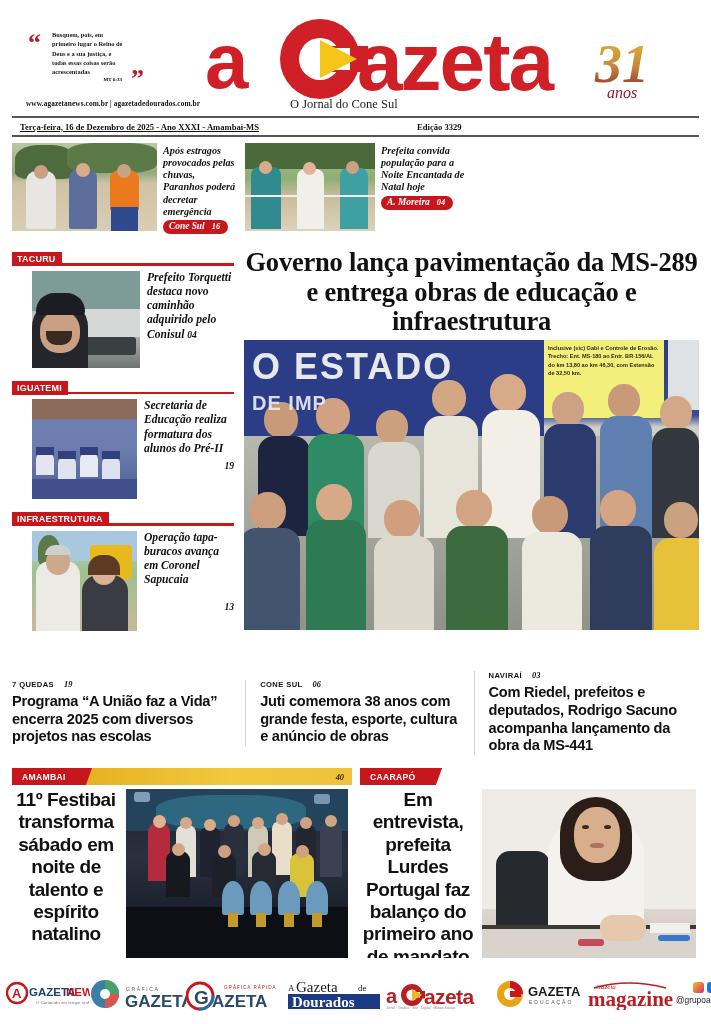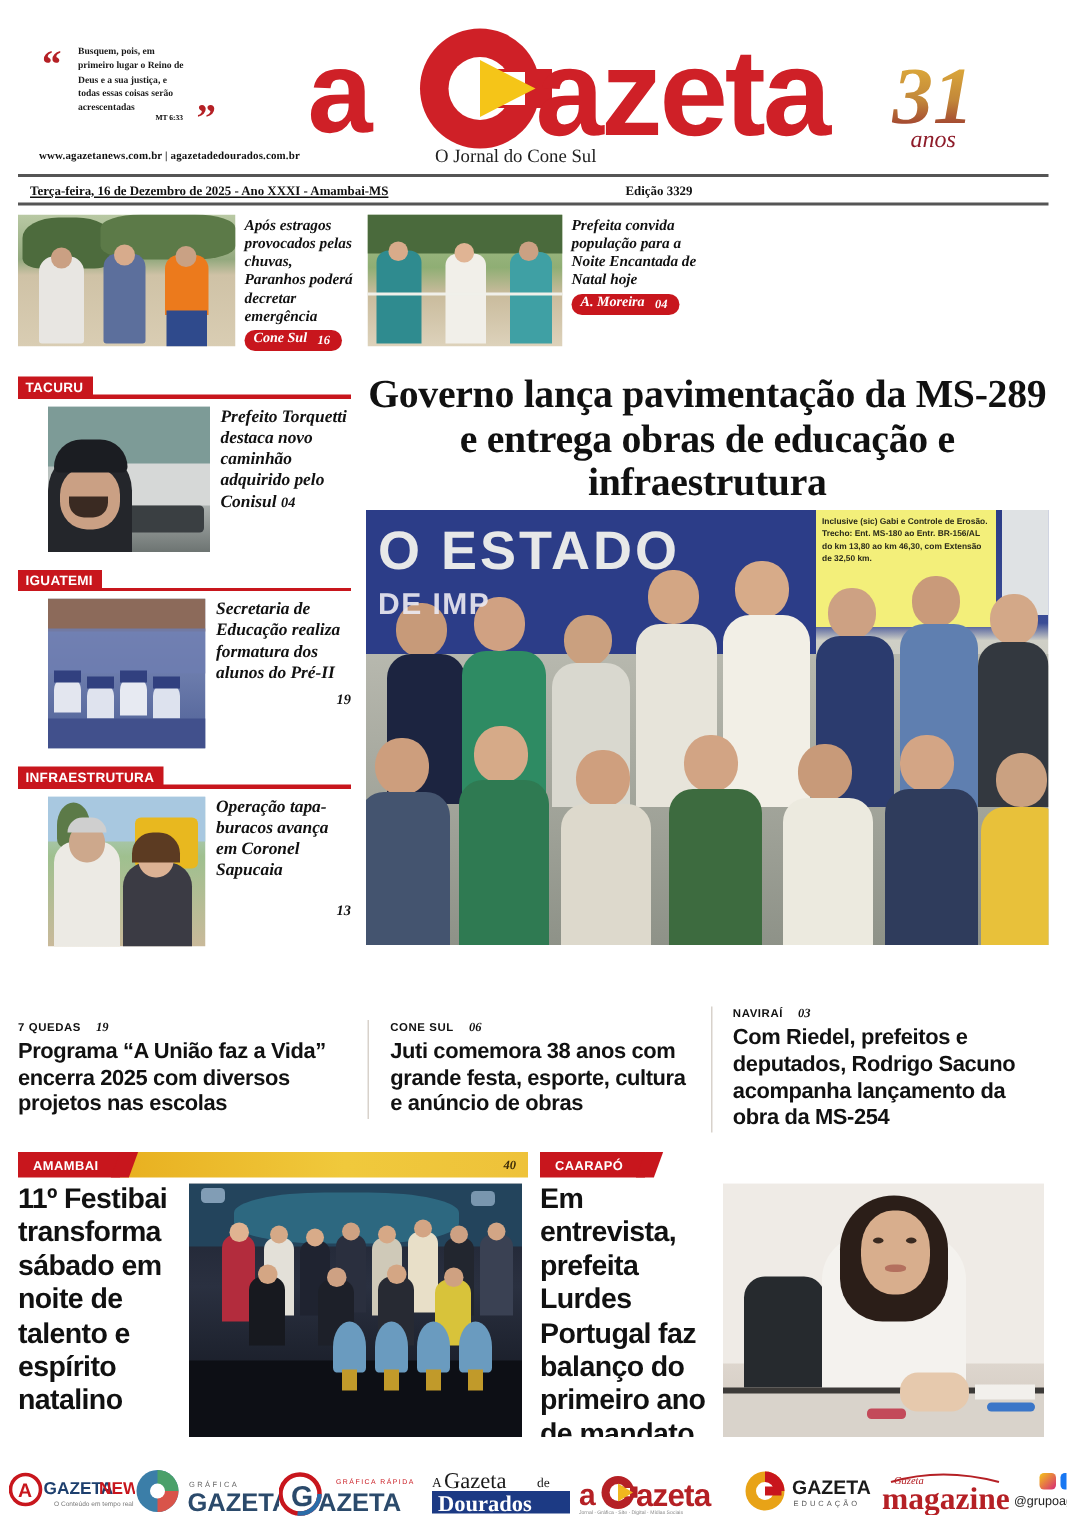--- a/index.html
+++ b/index.html
@@ -86,21 +86,21 @@
   .feat-tag { background:#c8161d; color:#fff; font-family:"Liberation Sans",sans-serif;
     font-weight:bold; font-size:8.6px; letter-spacing:.3px; display:flex; align-items:center;
     padding:0 14px 0 10px; position:relative; z-index:2; }
   .feat-tag:after { content:""; position:absolute; right:-9px; top:0; bottom:0; width:12px;
     background:#c8161d; transform:skewX(-20deg); }
   .feat-strip { flex:1; background:linear-gradient(90deg,#e8b020,#f0c93c 55%,#eec23a); position:relative; }
   .feat-pg { position:absolute; right:8px; top:50%; transform:translateY(-50%);
     font-family:"Liberation Serif", serif; font-style:italic; font-weight:bold; font-size:8.4px; color:#3b2a08; }
   .feat-body { display:flex; margin-top:4px; }
   .feat-head { font-family:"Liberation Sans", sans-serif; font-weight:bold; font-size:19px;
-    line-height:1.18; color:#111; letter-spacing:-.4px; }
+    line-height:1.18; color:#111; letter-spacing:-.4px;text-align:center; }
   .feat-photo { flex:none; overflow:hidden; position:relative; }
 
   
   .footer { position:absolute; left:0; top:963px; width:711px; height:61px;
     background:#fff; display:flex; align-items:center; }
   .f-logos { display:flex; align-items:center; gap:0px; width:711px; padding:0 6px;}
   .flogo { display:flex; align-items:center; justify-content:center; height:40px; }
   .social { display:flex; align-items:center; gap:3px; }
   .sq-ico { width:11px; height:11px; border-radius:3px; display:inline-block; }
   .handle { font-family:"Liberation Sans", sans-serif; font-size:8.4px; color:#222; }
@@ -364,21 +364,21 @@
         <span>CONE SUL</span>
         <span class="pg">06</span>
       </div>
       <div class="brf-title">Juti comemora 38 anos com grande festa, esporte, cultura e anúncio de obras</div>
     </div>
     <div class="brief" style="width:228px">
       <div class="brf-kicker">
         <span>NAVIRAÍ</span>
         <span class="pg">03</span>
       </div>
-      <div class="brf-title">Com Riedel, prefeitos e deputados, Rodrigo Sacuno acompanha lançamento da obra da MS-254</div>
+      <div class="brf-title">Com Riedel, prefeitos e deputados, Rodrigo Sacuno acompanha lançamento da obra da MS-441</div>
     </div>
   </div>
 
   <div class="feats">
 
     <div class="feat" style="width:340px">
       <div class="feat-bar">
         <span class="feat-tag">AMAMBAI</span>
         <span class="feat-strip">
           <span class="feat-pg">40</span>

